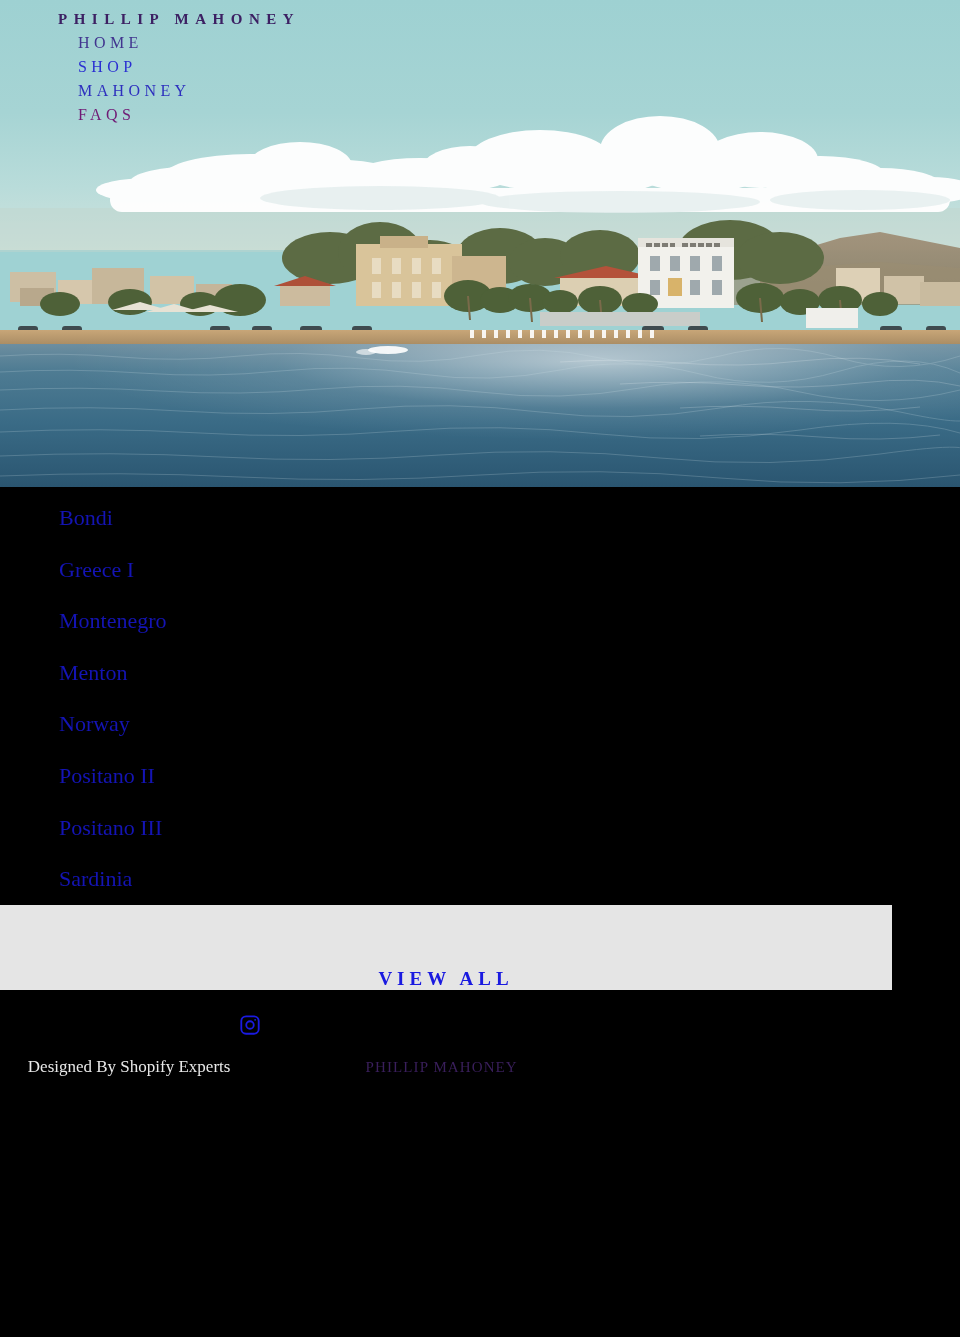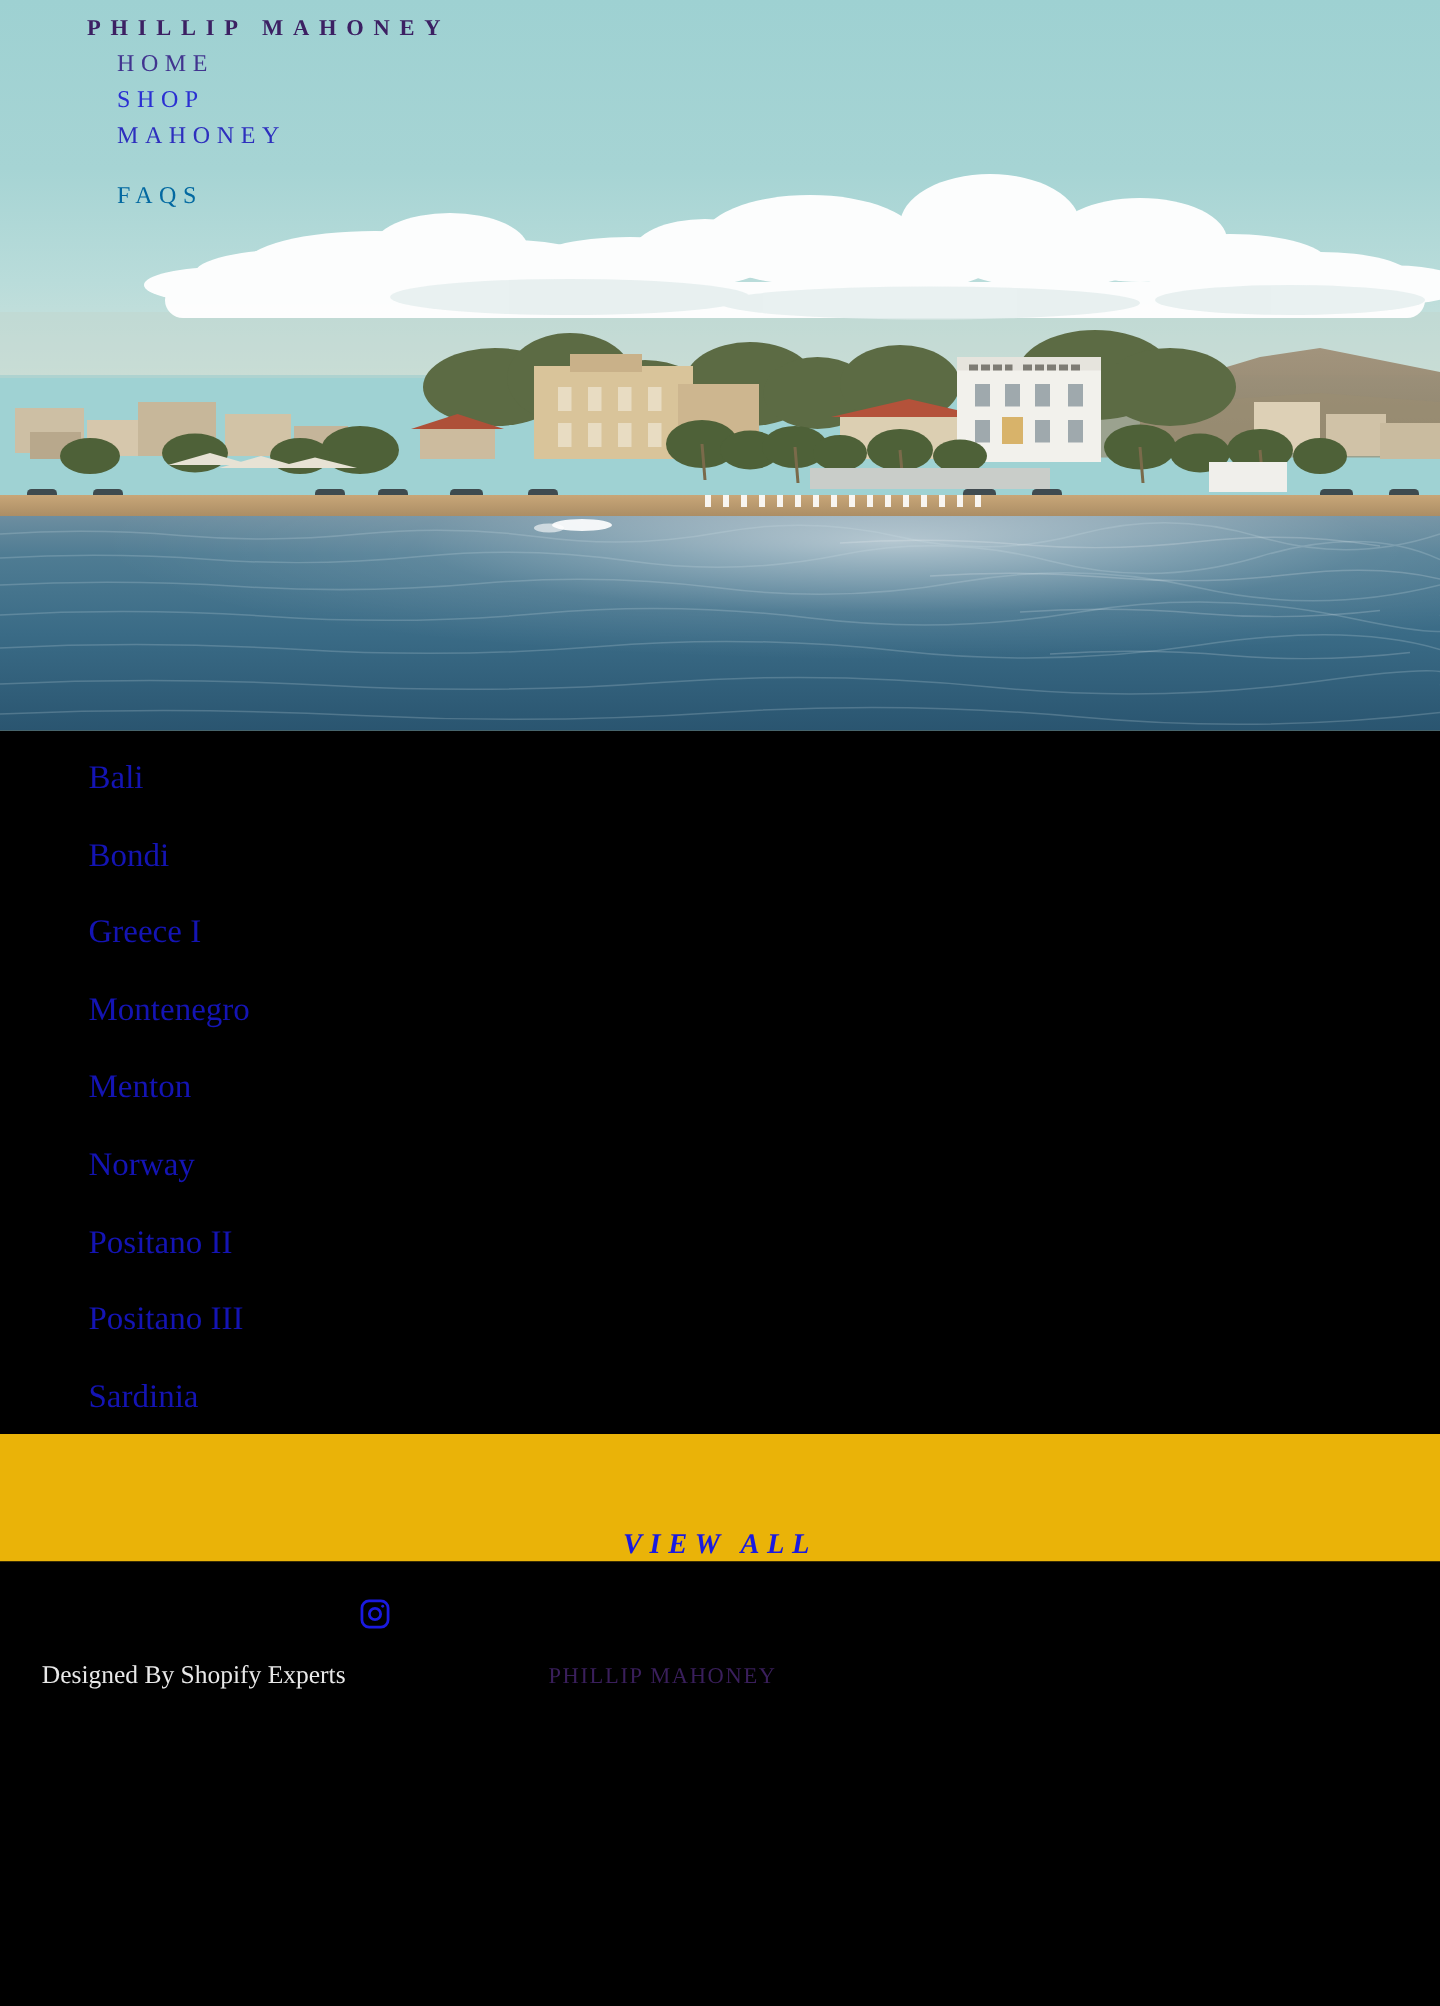--- a/index.html
+++ b/index.html
@@ -63,21 +63,21 @@
     font-family: "Liberation Serif", serif;
     font-size: 16px;
     letter-spacing: 4.4px;
     line-height: 24px;
     text-decoration: none;
     white-space: nowrap;
   }
   .nav-link.home   { color: #41348f; }
   .nav-link.shop   { color: #2a2fd2; }
   .nav-link.contact{ color: #2d2fbe; }
-  .nav-link.faqs   { color: #0369a1; margin-top: 16px; }
+  .nav-link.faqs   { color: #701a75; }
 
   
   .collection-section {
     background: #000000;
     width: 960px;
     padding-top: 5px;
   }
   .collection-list {
     list-style: none;
     margin: 0;
@@ -90,25 +90,24 @@
     font-size: 22px;
     line-height: 51.6px;
     color: #1414b4;
     text-decoration: none;
     padding-left: 59px;
     white-space: nowrap;
   }
 
   
   .view-all-wrap {
-    width: 960px;
+    width: 892px;
     text-align: center;
     padding-top: 63px;
-    background: #eab308;
-    font-style: italic;
+    background: #e5e5e5;
   }
   .view-all {
     font-family: "Liberation Serif", serif;
     font-weight: bold;
     font-size: 19px;
     letter-spacing: 5px;
     color: #1a1ae0;
     text-decoration: none;
     display: inline-block;
   }
@@ -393,23 +392,20 @@
       <a class="nav-link shop" href="#">SHOP</a>
       <a class="nav-link contact" href="#">MAHONEY</a>
       <a class="nav-link faqs" href="#">FAQS</a>
     </nav>
   </header>
 </div>
 
 <section class="collection-section">
   <ul class="collection-list">
     <li class="collection-item">
-      <a class="collection-link" href="#">Bali</a>
-    </li>
-    <li class="collection-item">
       <a class="collection-link" href="#">Bondi</a>
     </li>
     <li class="collection-item">
       <a class="collection-link" href="#">Greece I</a>
     </li>
     <li class="collection-item">
       <a class="collection-link" href="#">Montenegro</a>
     </li>
     <li class="collection-item">
       <a class="collection-link" href="#">Menton</a>

